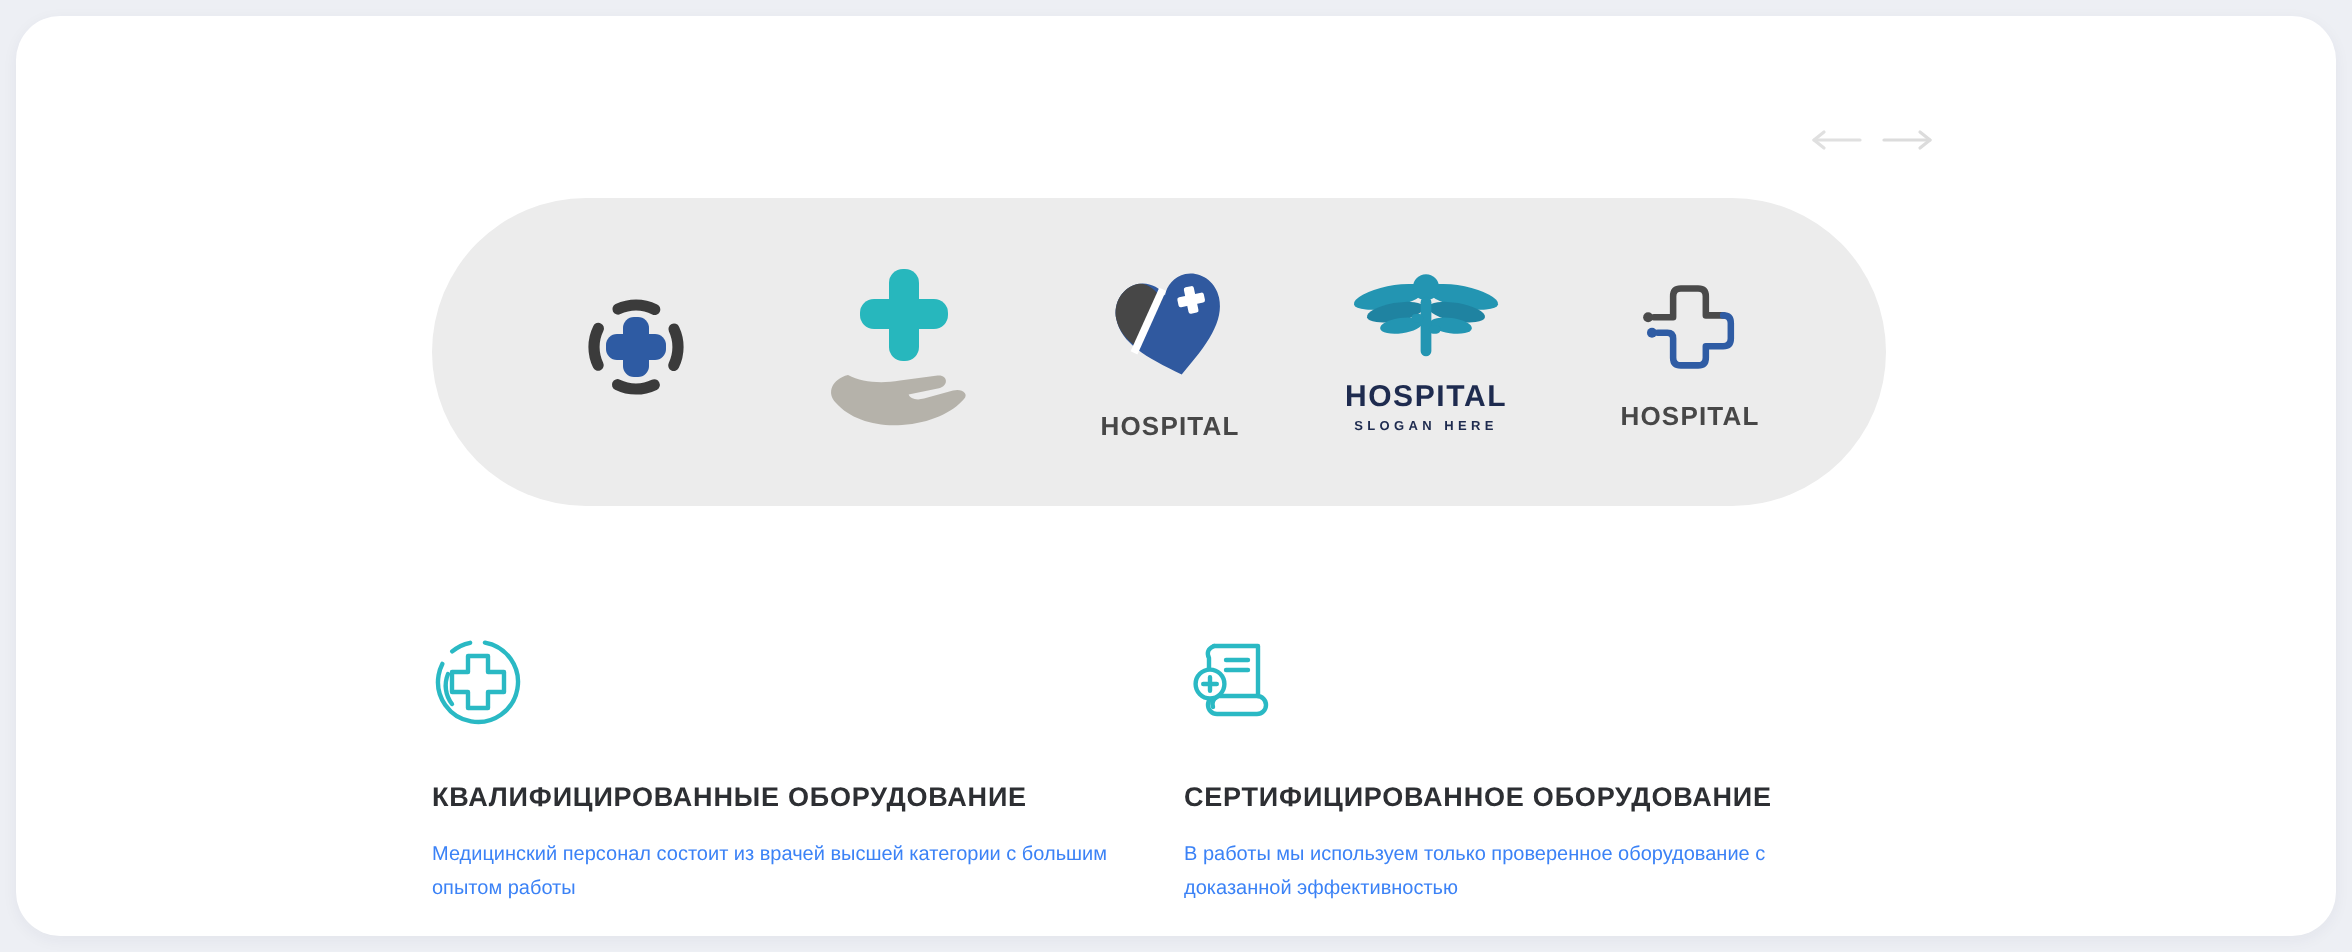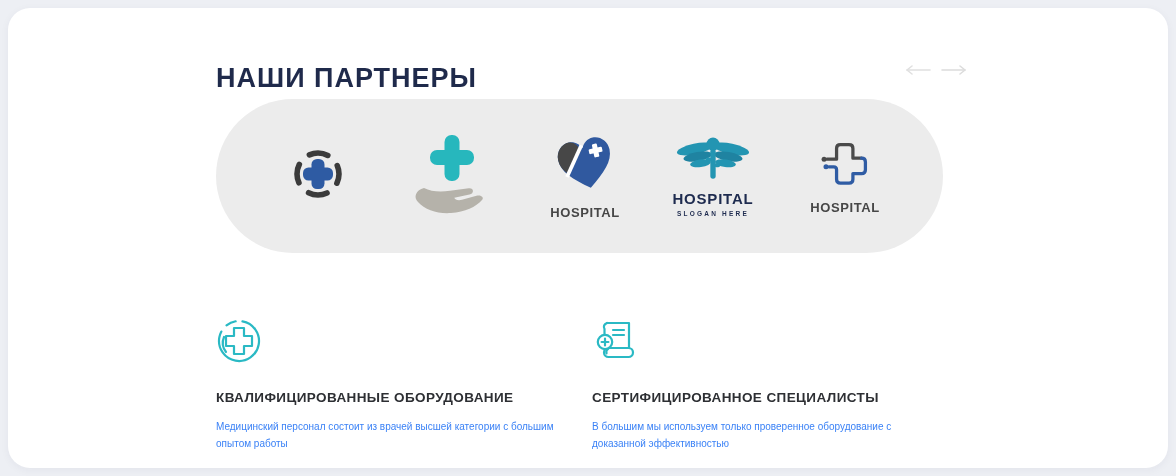--- a/index.html
+++ b/index.html
@@ -54,21 +54,20 @@
   }
   .feature-text{
     margin-top:13px;font-size:10px;line-height:1.72;color:#3b82f6;
   }
 </style>
 </head>
 <body>
 
 <div class="card">
 
-  <h2 class="section-title">НАШИ ПАРТНЕРЫ</h2>
 
   <div class="carousel-arrows">
     <button class="arrow-btn" aria-label="previous">
       <span>
         <svg width="28" height="14" viewBox="0 0 28 14" fill="none" stroke="#e0e0e0" stroke-width="1.6" stroke-linecap="round" stroke-linejoin="round">
           <path d="M26 7 H3"></path>
             <path d="M8 3 L3 7 L8 11"></path>
         </svg>
       </span>
     </button>
@@ -175,17 +174,17 @@
         <path d="M15 5 H37 V30"></path>
         <path d="M15 5 Q10.5 7 12.5 11 V17"></path>
         <path d="M21 12 H32"></path>
         <path d="M21 17 H32"></path>
         <rect x="12" y="30" width="29" height="9" rx="4.5"></rect>
         <path d="M16.5 30.5 Q13.5 32 14.5 35.5"></path>
         <circle cx="13" cy="24" r="7.2" fill="#ffffff"></circle>
         <path d="M13 20.6 V27.4 M9.6 24 H16.4"></path>
       </svg>
     </span>
-    <div class="feature-title">СЕРТИФИЦИРОВАННОЕ СПЕЦИАЛИСТЫ</div>
-    <div class="feature-text">В большим мы используем только проверенное оборудование с доказанной эффективностью</div>
+    <div class="feature-title">СЕРТИФИЦИРОВАННОЕ ОБОРУДОВАНИЕ</div>
+    <div class="feature-text">В работы мы используем только проверенное оборудование с доказанной эффективностью</div>
   </div>
 
 </div>
 
 </body></html>

